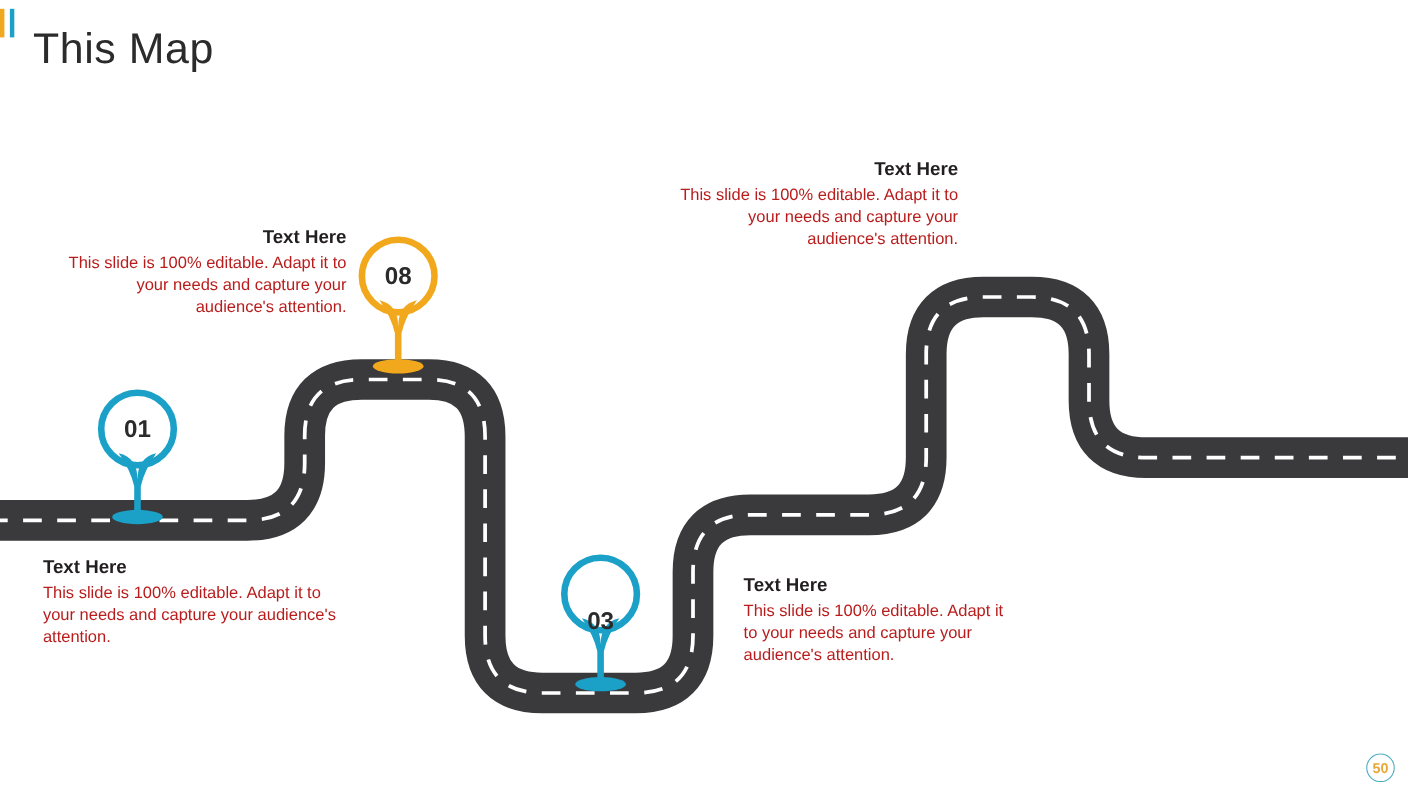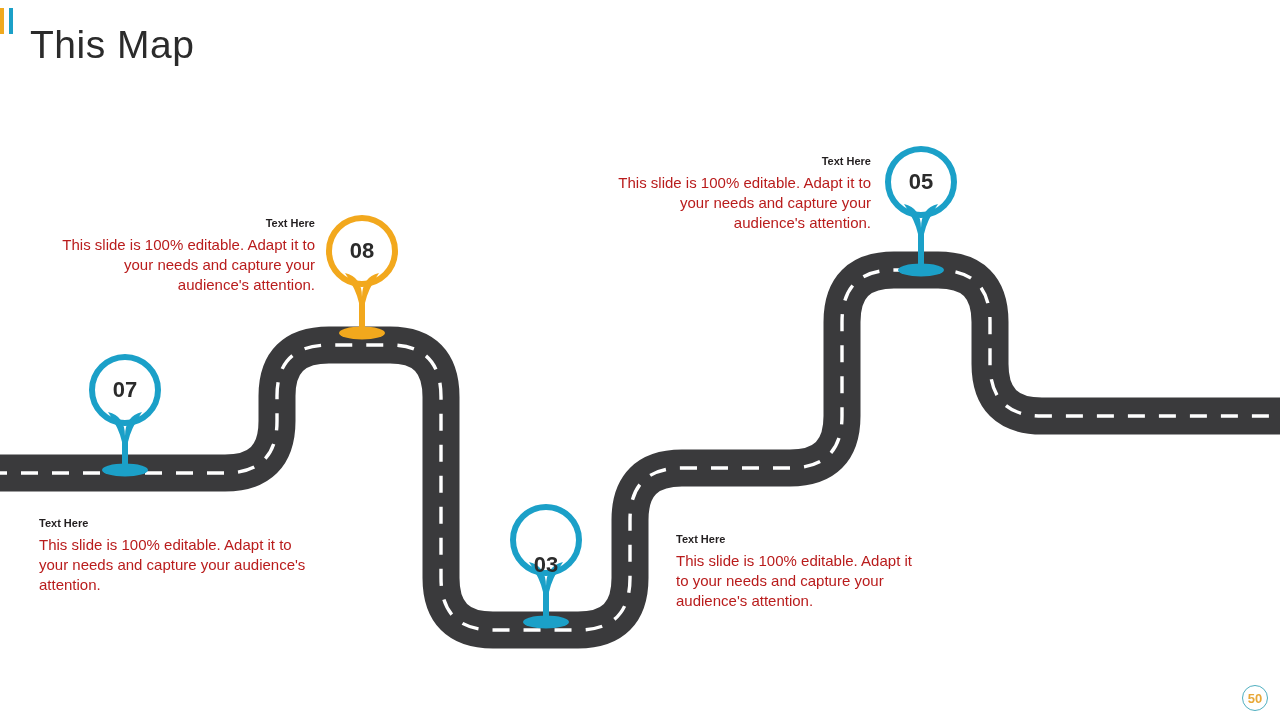--- a/index.html
+++ b/index.html
@@ -36,22 +36,22 @@
   .pin-num{
     position:absolute;left:0;width:100%;text-align:center;
     font-size:22px;font-weight:bold;color:#2B2B2B;
     font-family:"Liberation Sans", sans-serif;
     pointer-events:none;
   }
 
   
   .txt-block{position:absolute;}
   .txt-head{
-    font-size:11px;font-weight:bold;color:#231F20;
-    margin:12px 0 4px 0;line-height:1.25;
+    font-size:17px;font-weight:bold;color:#231F20;
+    margin:0 0 4px 0;line-height:1.25;
     font-family:"Liberation Sans", sans-serif;
   }
   .txt-body{
     font-size:15px;color:#b91c1c;line-height:1.33;
     margin:0;font-family:"Liberation Sans", sans-serif;
   }
   .align-right{text-align:right;}
   .align-left{text-align:left;}
 
   
@@ -127,21 +127,21 @@
              Q 990,416 1042,416
              L 1290,416" fill="none" stroke="#FFFFFF" stroke-width="3.4" stroke-dasharray="17 14" stroke-linecap="butt"></path>
   </svg>
 
   <div class="pin" style="left:85px;top:350px;width:80px;height:128px;">
     <svg width="80" height="128" viewBox="0 0 80 128">
       <circle cx="40" cy="40" r="33" fill="none" stroke="#1BA0C8" stroke-width="6"></circle>
       <path d="M 23,62 Q 40,66 40,86 Q 40,66 57,62 Q 46,78 43,92 L 43,118 L 37,118 L 37,92 Q 34,78 23,62 Z" fill="#1BA0C8"></path>
       <ellipse cx="40" cy="120" rx="23" ry="6.5" fill="#1BA0C8"></ellipse>
     </svg>
-    <div class="pin-num" style="top:27px;">07</div>
+    <div class="pin-num" style="top:27px;">01</div>
   </div>
   <div class="txt-block align-left" style="left:39px;top:505px;width:275px;">
     <p class="txt-head">Text Here</p>
     <p class="txt-body">This slide is 100% editable. Adapt it to your needs and capture your audience's attention.</p>
   </div>
 
   <div class="pin" style="left:322px;top:211px;width:80px;height:130px;">
     <svg width="80" height="130" viewBox="0 0 80 130">
       <circle cx="40" cy="40" r="33" fill="none" stroke="#F2A81D" stroke-width="6"></circle>
       <path d="M 23,62 Q 40,66 40,86 Q 40,66 57,62 Q 46,78 43,92 L 43,120 L 37,120 L 37,92 Q 34,78 23,62 Z" fill="#F2A81D"></path>
@@ -160,28 +160,20 @@
       <path d="M 23,62 Q 40,66 40,86 Q 40,66 57,62 Q 46,78 43,92 L 43,120 L 37,120 L 37,92 Q 34,78 23,62 Z" fill="#1BA0C8"></path>
       <ellipse cx="40" cy="122" rx="23" ry="6.5" fill="#1BA0C8"></ellipse>
     </svg>
     <div class="pin-num" style="top:20px;margin-top:32px;">03</div>
   </div>
   <div class="txt-block align-left" style="left:676px;top:521px;width:250px;">
     <p class="txt-head">Text Here</p>
     <p class="txt-body">This slide is 100% editable. Adapt it to your needs and capture your audience's attention.</p>
   </div>
 
-  <div class="pin" style="left:881px;top:142px;width:80px;height:136px;">
-    <svg width="80" height="136" viewBox="0 0 80 136">
-      <circle cx="40" cy="40" r="33" fill="none" stroke="#1BA0C8" stroke-width="6"></circle>
-      <path d="M 23,62 Q 40,66 40,86 Q 40,66 57,62 Q 46,78 43,92 L 43,126 L 37,126 L 37,92 Q 34,78 23,62 Z" fill="#1BA0C8"></path>
-      <ellipse cx="40" cy="128" rx="23" ry="6.5" fill="#1BA0C8"></ellipse>
-    </svg>
-    <div class="pin-num" style="top:27px;">05</div>
-  </div>
   <div class="txt-block align-right" style="left:615px;top:143px;width:256px;">
     <p class="txt-head">Text Here</p>
     <p class="txt-body">This slide is 100% editable. Adapt it to your needs and capture your audience's attention.</p>
   </div>
 
   <div class="page-badge">
     <span>50</span>
   </div>
 
 </div>

